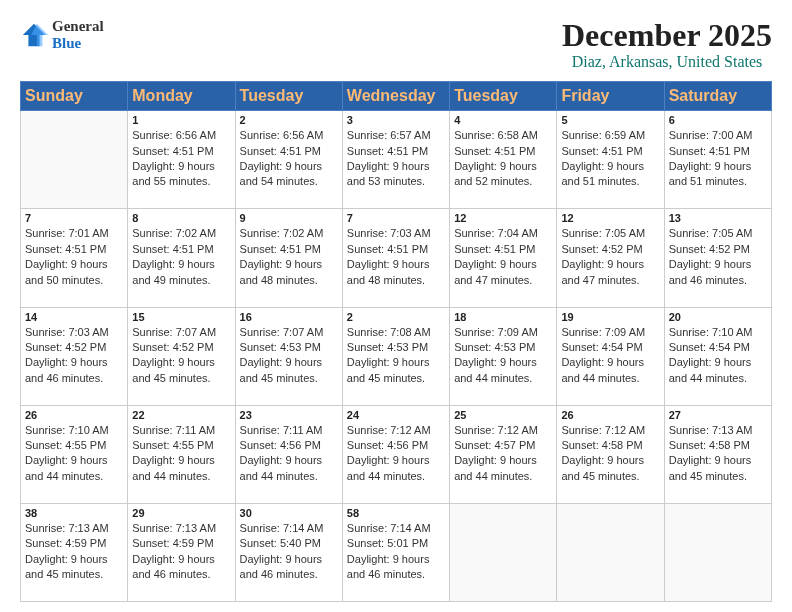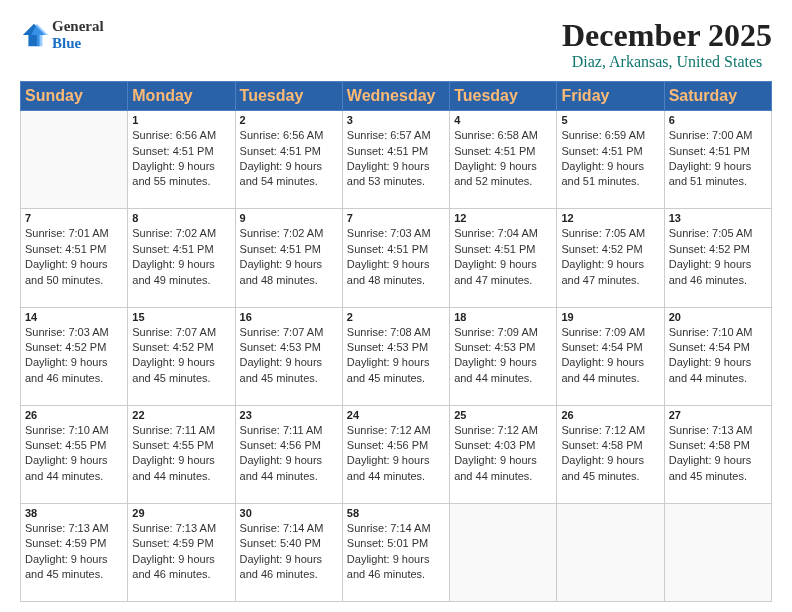--- a/index.html
+++ b/index.html
@@ -234,21 +234,21 @@
           <td>
             <div class="day-num">23</div>
             <div class="day-info"><span>Sunrise: 7:11 AM</span><br><span>Sunset: 4:56 PM</span><br><span>Daylight: 9 hours and 44 minutes.</span></div>
           </td>
           <td>
             <div class="day-num">24</div>
             <div class="day-info"><span>Sunrise: 7:12 AM</span><br><span>Sunset: 4:56 PM</span><br><span>Daylight: 9 hours and 44 minutes.</span></div>
           </td>
           <td>
             <div class="day-num">25</div>
-            <div class="day-info"><span>Sunrise: 7:12 AM</span><br><span>Sunset: 4:03 PM</span><br><span>Daylight: 9 hours and 44 minutes.</span></div>
+            <div class="day-info"><span>Sunrise: 7:12 AM</span><br><span>Sunset: 4:57 PM</span><br><span>Daylight: 9 hours and 44 minutes.</span></div>
           </td>
           <td>
             <div class="day-num">26</div>
             <div class="day-info"><span>Sunrise: 7:12 AM</span><br><span>Sunset: 4:58 PM</span><br><span>Daylight: 9 hours and 45 minutes.</span></div>
           </td>
           <td>
             <div class="day-num">27</div>
             <div class="day-info"><span>Sunrise: 7:13 AM</span><br><span>Sunset: 4:58 PM</span><br><span>Daylight: 9 hours and 45 minutes.</span></div>
           </td>
         </tr>

